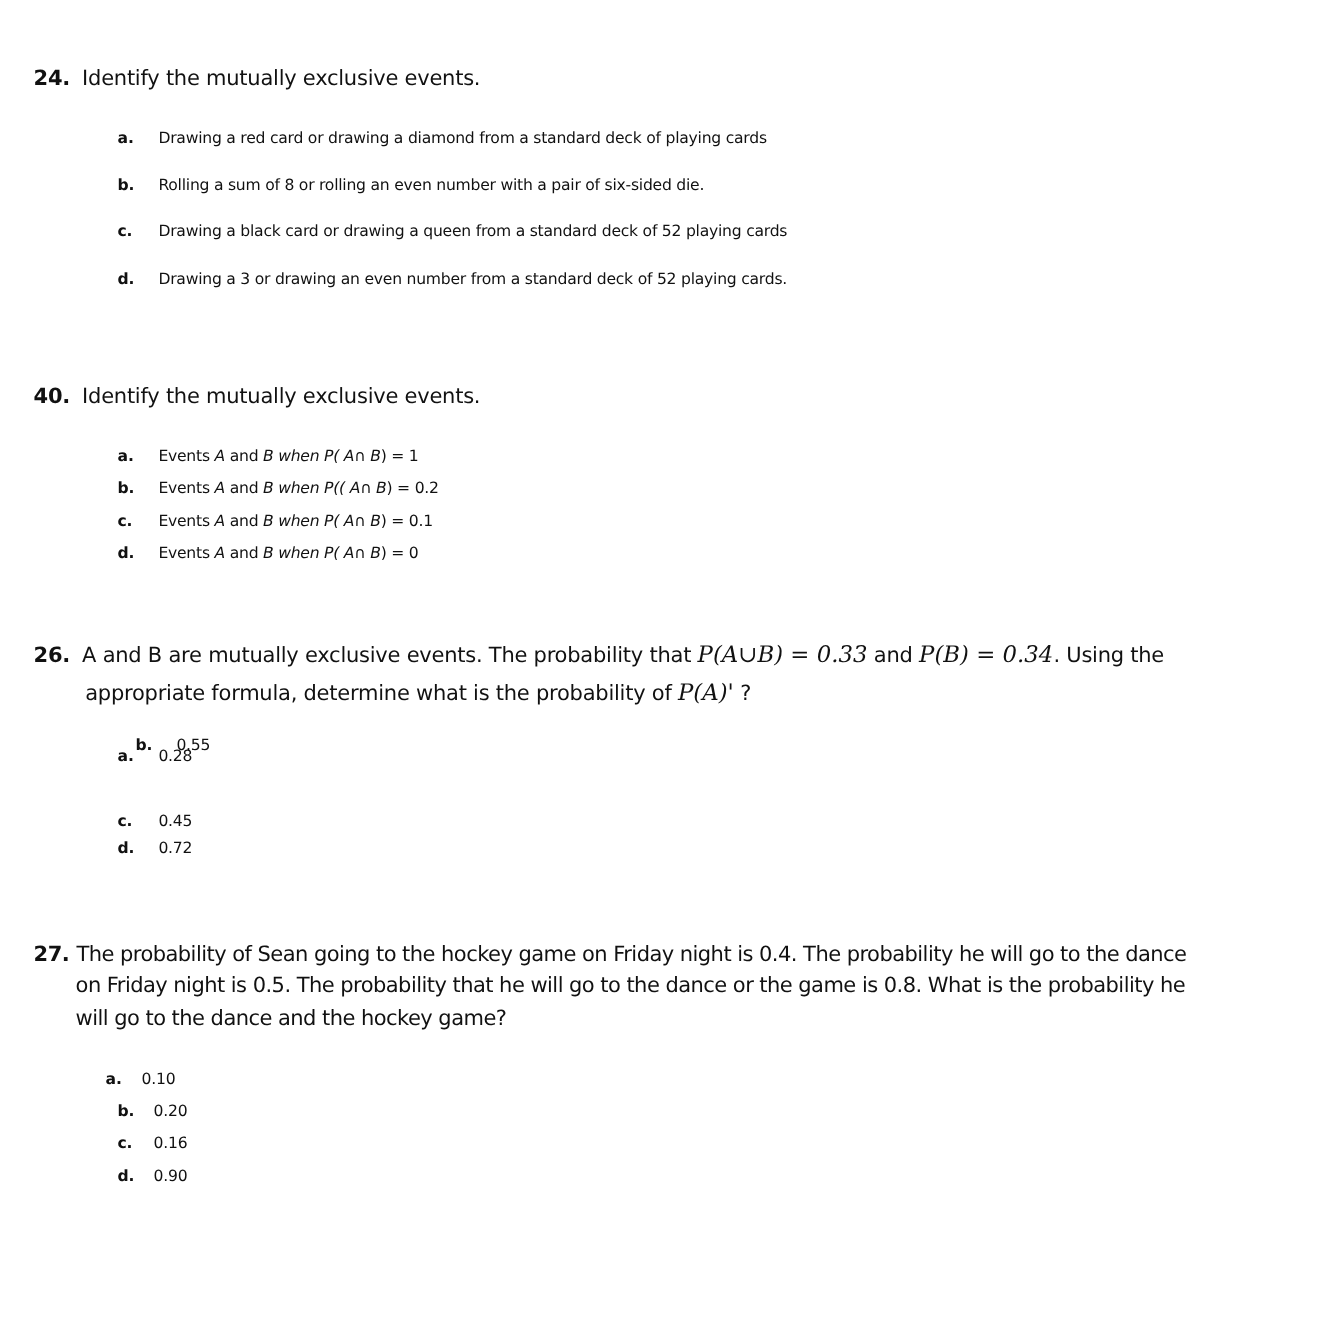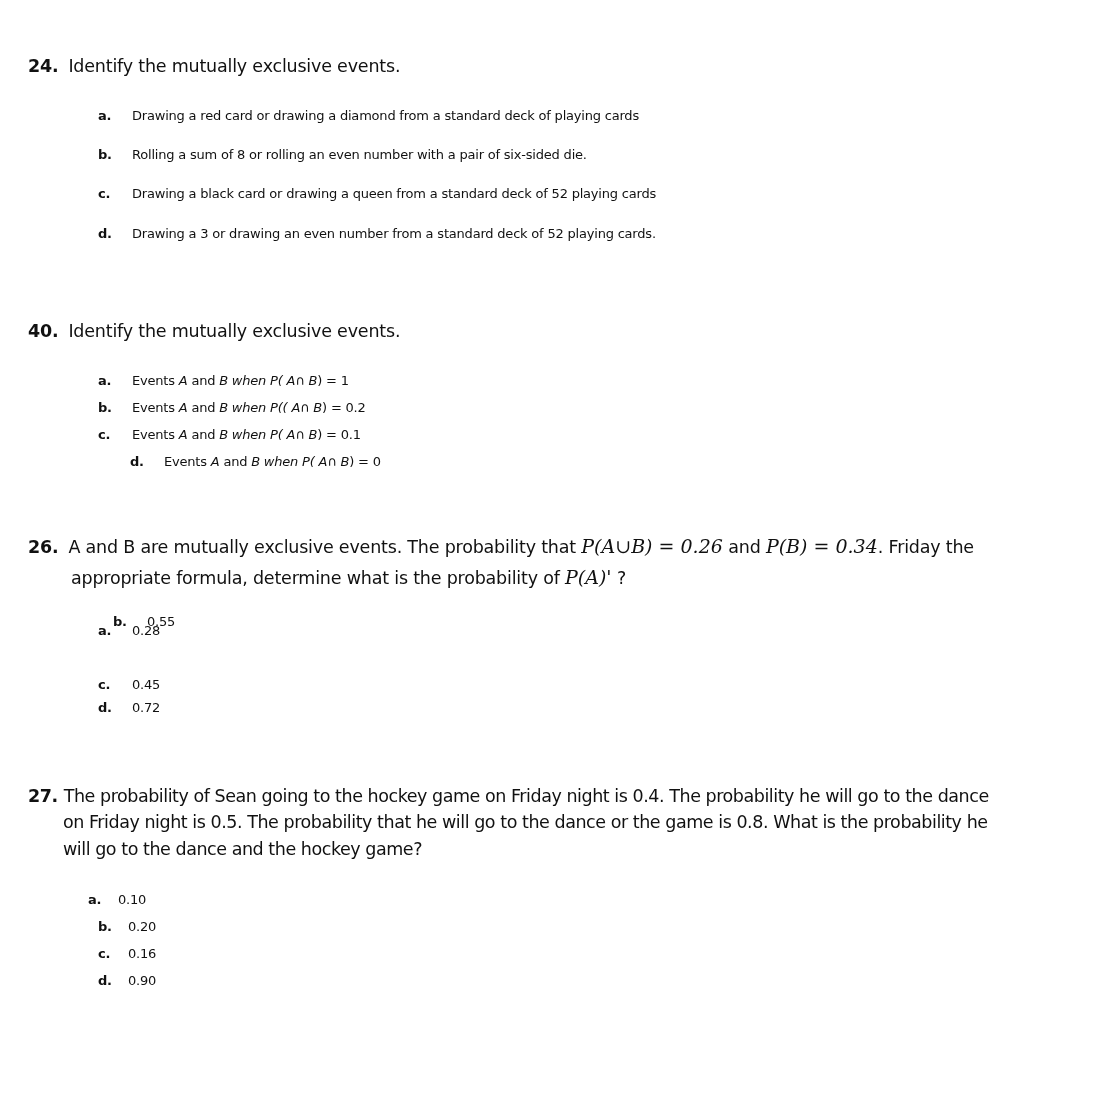--- a/index.html
+++ b/index.html
@@ -44,31 +44,31 @@
   </div>
   <div class="opt" style="left:98px; top:373px;">
     <span class="olabel">a.</span><span>Events </span><span class="it">A</span><span> and </span><span class="it">B</span><span class="it"> when P( </span><span class="it">A</span><span>∩</span><span class="it"> B</span><span>) = 1</span>
   </div>
   <div class="opt" style="left:98px; top:400px;">
     <span class="olabel">b.</span><span>Events </span><span class="it">A</span><span> and </span><span class="it">B</span><span class="it"> when P(( </span><span class="it">A</span><span>∩</span><span class="it"> B</span><span>) = 0.2</span>
   </div>
   <div class="opt" style="left:98px; top:427px;">
     <span class="olabel">c.</span><span>Events </span><span class="it">A</span><span> and </span><span class="it">B</span><span class="it"> when P( </span><span class="it">A</span><span>∩</span><span class="it"> B</span><span>) = 0.1</span>
   </div>
-  <div class="opt" style="left:98px; top:454px;margin-left:32px;">
+  <div class="opt" style="left:98px; top:454px;">
     <span class="olabel">d.</span><span>Events </span><span class="it">A</span><span> and </span><span class="it">B</span><span class="it"> when P( </span><span class="it">A</span><span>∩</span><span class="it"> B</span><span>) = 0</span>
   </div>
 </div>
 
 <div class="q">
   <div class="stem" style="left:28px; top:533px;">
     <span class="qnum">26.</span><span>A and B are mutually exclusive events. The probability that</span>
-    <span class="math it">P(A∪B) = 0.26</span>
+    <span class="math it">P(A∪B) = 0.33</span>
     <span>and</span>
-    <span class="math it">P(B) = 0.34</span><span>. Friday the</span>
+    <span class="math it">P(B) = 0.34</span><span>. Using the</span>
   </div>
   <div class="line2" style="left:71px; top:566px;">
     <span>appropriate formula, determine what is the probability of</span>
     <span class="math it">P(A)'</span>
     <span>?</span>
   </div>
   <div class="opt" style="left:98px; top:623px;">
     <span class="olabel">a.</span><span>0.28</span>
   </div>
   <div class="opt" style="left:98px; top:614px;margin-left:15px;">

